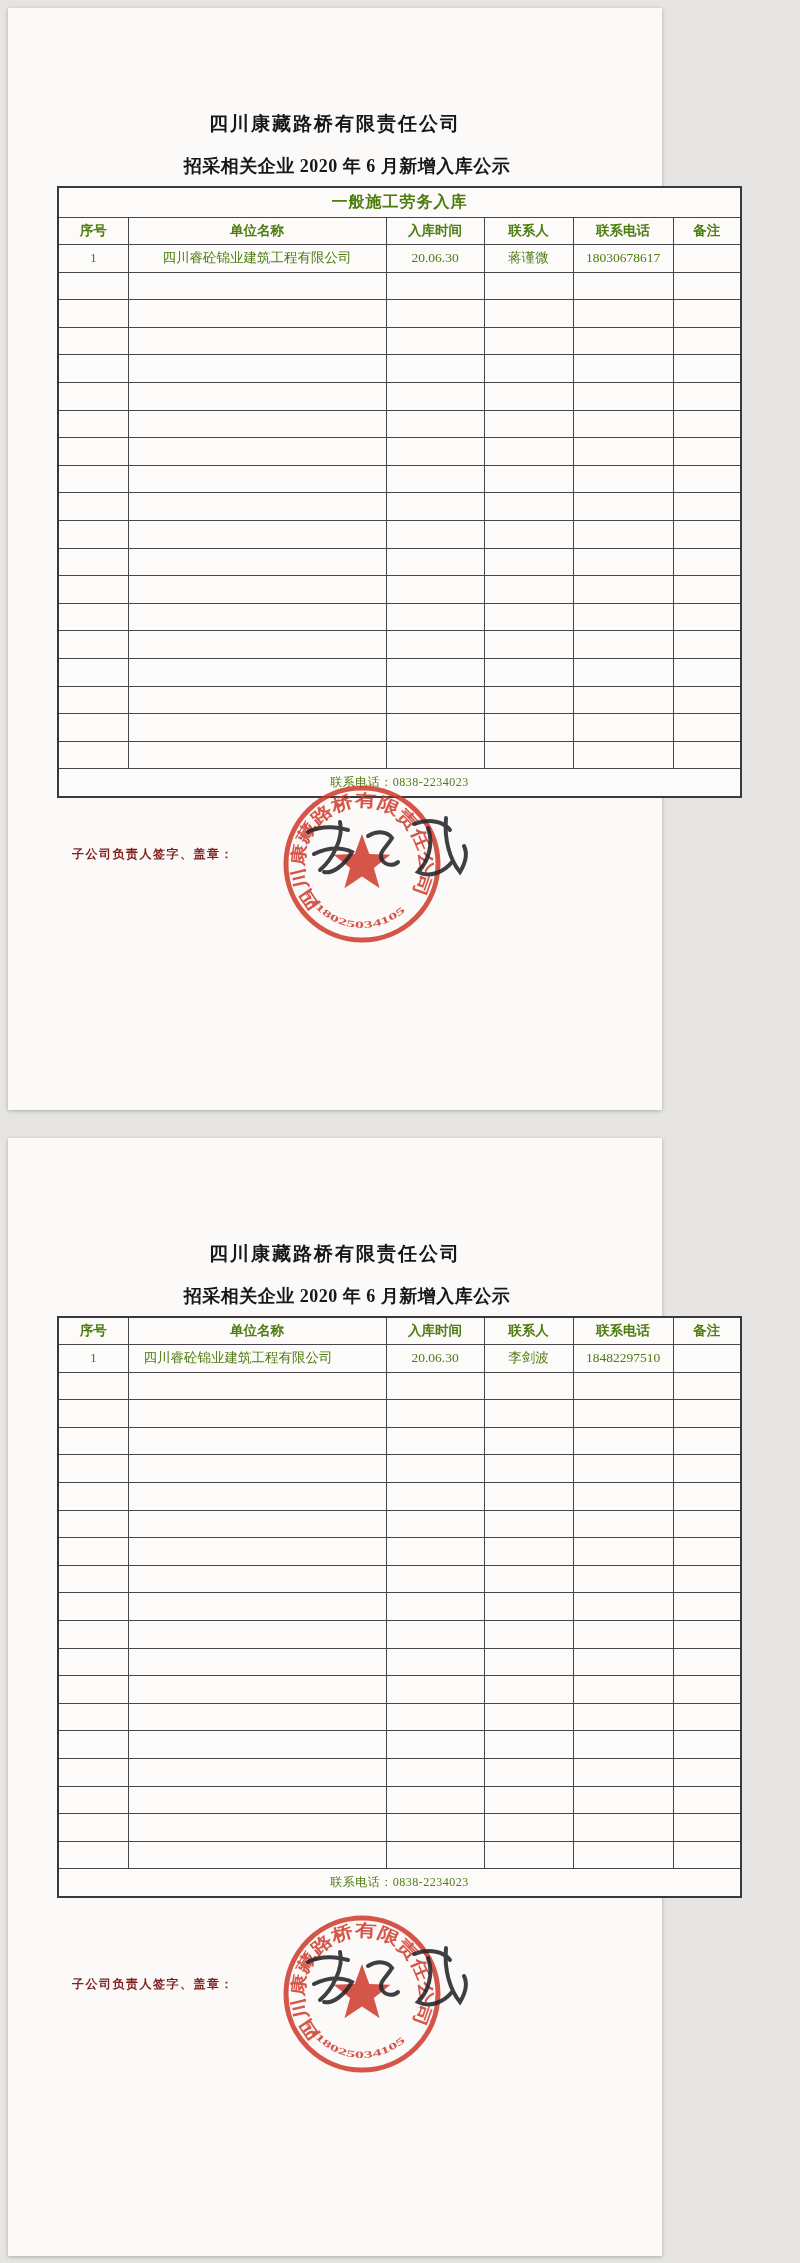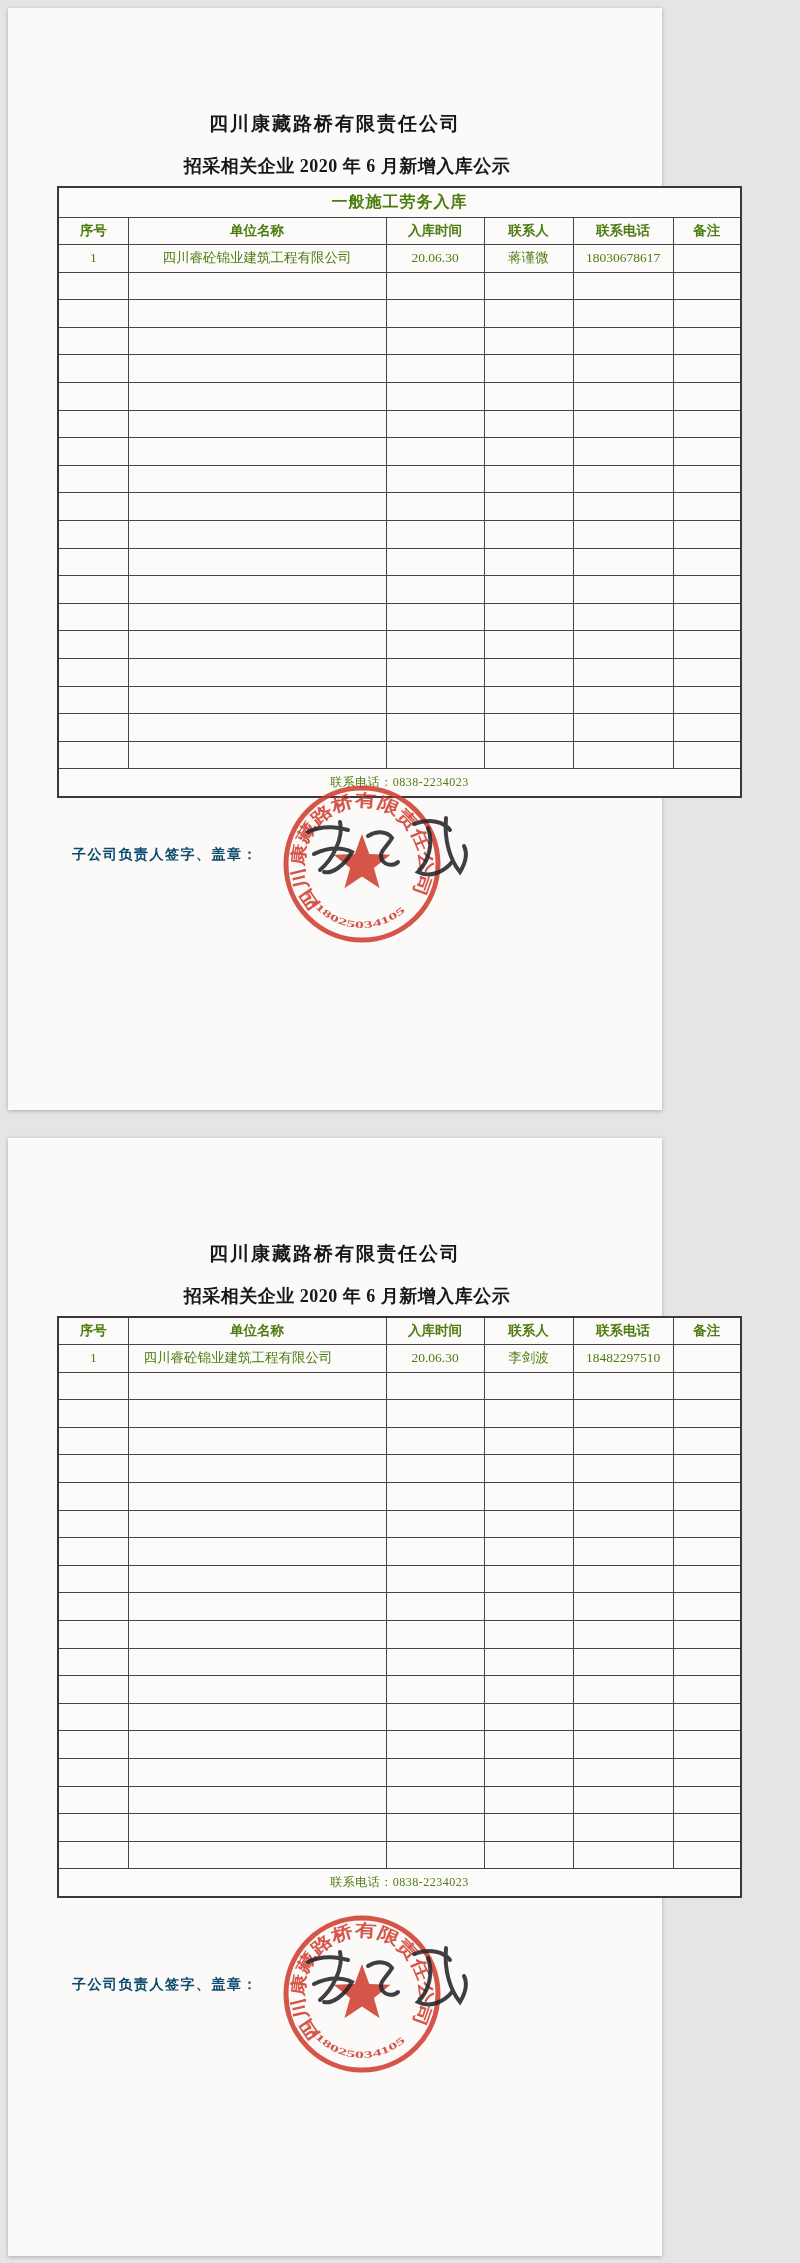--- a/index.html
+++ b/index.html
@@ -49,21 +49,21 @@
   }
   .doc-table.name-left tbody td.col-name{
     text-align:left;padding-left:15px;
   }
   .doc-table .tfoot-cell{
     height:27px;font-size:12px;font-weight:normal;text-align:center;
     letter-spacing:.5px;
   }
   .signature-label{
     position:absolute;left:64px;top:838px;
-    font-size:14px;font-weight:bold;letter-spacing:1.5px;color:#0c4a6e;
+    font-size:12px;font-weight:bold;letter-spacing:1.5px;color:#7f1d1d;
   }
   svg.seal{position:absolute;left:224px;top:764px;}
 </style>
 </head>
 <body>
 
 <div class="page" id="page-0">
   <div class="doc-title">四川康藏路桥有限责任公司</div>
   <div class="doc-subtitle">招采相关企业 2020 年 6 月新增入库公示</div>
 

